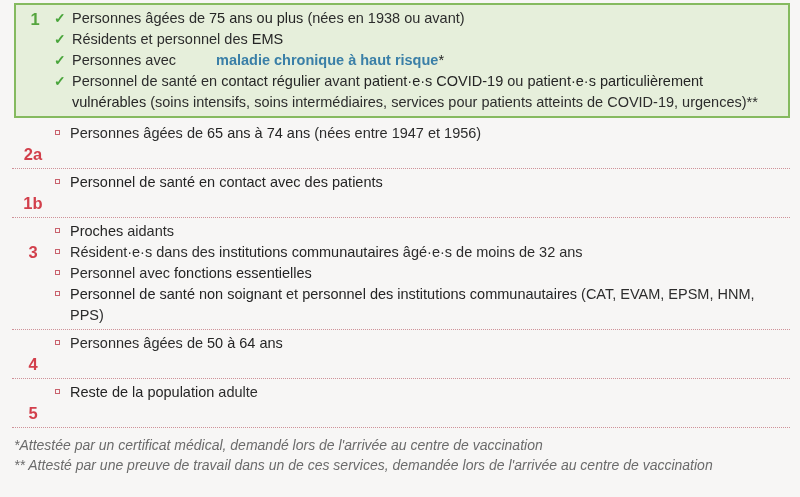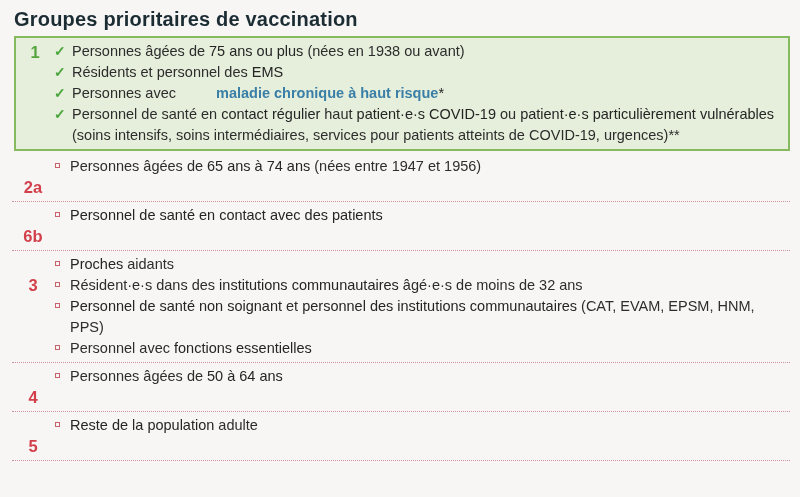--- a/index.html
+++ b/index.html
@@ -73,56 +73,55 @@
     color: #6b6b6b;
     font-size: 14px;
     line-height: 19.5px;
   }
   .footnote { display: block; }
 </style>
 </head>
 <body>
 
 <div class="page">
-  <h1 class="title">Groupes prioritaires de vaccination</h1>
 
   <div class="groups">
       <div class="group green">
         <div class="gnum green-num">1</div>
         <div class="gitems">
           <div class="item">
             <span class="bullet check">✓</span>
             <span class="txt"><span>Personnes âgées de </span><b>75 ans ou plus</b><span> (nées en 1938 ou avant)</span></span>
           </div>
           <div class="item">
             <span class="bullet check">✓</span>
             <span class="txt"><span>Résidents et personnel des </span><b>EMS</b></span>
           </div>
           <div class="item">
             <span class="bullet check">✓</span>
             <span class="txt"><span>Personnes avec </span><a class="lnk">maladie chronique à haut risque</a><b>*</b></span>
           </div>
           <div class="item">
             <span class="bullet check">✓</span>
-            <span class="txt"><span>Personnel de santé en </span><b>contact régulier</b><span> haut </span><b>patient·e·s COVID-19</b><span> ou </span><b>patient·e·s particulièrement vulnérables</b><span> (soins intensifs, soins intermédiaires, services pour patients atteints de COVID-19, urgences)**</span></span>
+            <span class="txt"><span>Personnel de santé en </span><b>contact régulier</b><span> avant </span><b>patient·e·s COVID-19</b><span> ou </span><b>patient·e·s particulièrement vulnérables</b><span> (soins intensifs, soins intermédiaires, services pour patients atteints de COVID-19, urgences)**</span></span>
           </div>
         </div>
       </div>
       <div class="group">
         <div class="gnum red-num">2a</div>
         <div class="gitems">
           <div class="item">
             <span class="bullet"><span class="sq"></span></span>
             <span class="txt"><span>Personnes âgées de </span><b>65 ans à 74 ans</b><span> (nées entre 1947 et 1956)</span></span>
           </div>
         </div>
       </div>
       <div class="divider"></div>
       <div class="group">
-        <div class="gnum red-num">6b</div>
+        <div class="gnum red-num">1b</div>
         <div class="gitems">
           <div class="item">
             <span class="bullet"><span class="sq"></span></span>
             <span class="txt"><b>Personnel de santé en contact avec des patients</b></span>
           </div>
         </div>
       </div>
       <div class="divider"></div>
       <div class="group">
         <div class="gnum red-num">3</div>
@@ -130,25 +129,25 @@
           <div class="item">
             <span class="bullet"><span class="sq"></span></span>
             <span class="txt"><b>Proches</b><span> aidants</span></span>
           </div>
           <div class="item">
             <span class="bullet"><span class="sq"></span></span>
             <span class="txt"><span>Résident·e·s dans des </span><b>institutions communautaires</b><span> âgé·e·s de moins de 32 ans</span></span>
           </div>
           <div class="item">
             <span class="bullet"><span class="sq"></span></span>
-            <span class="txt"><b>Personnel de santé non soignant</b><span> et </span><b>personnel des institutions communautaires</b><span> (CAT, EVAM, EPSM, HNM, PPS)</span></span>
+            <span class="txt"><span>Personnel avec </span><b>fonctions essentielles</b></span>
           </div>
           <div class="item">
             <span class="bullet"><span class="sq"></span></span>
-            <span class="txt"><span>Personnel avec </span><b>fonctions essentielles</b></span>
+            <span class="txt"><b>Personnel de santé non soignant</b><span> et </span><b>personnel des institutions communautaires</b><span> (CAT, EVAM, EPSM, HNM, PPS)</span></span>
           </div>
         </div>
       </div>
       <div class="divider"></div>
       <div class="group">
         <div class="gnum red-num">4</div>
         <div class="gitems">
           <div class="item">
             <span class="bullet"><span class="sq"></span></span>
             <span class="txt"><span>Personnes âgées de </span><b>50 à 64 ans</b></span>
@@ -161,13 +160,17 @@
         <div class="gitems">
           <div class="item">
             <span class="bullet"><span class="sq"></span></span>
             <span class="txt"><b>Reste de la population</b><span> adulte</span></span>
           </div>
         </div>
       </div>
       <div class="divider"></div>
     </div>
 
+  <div class="footnotes">
+    <span class="footnote">*Attestée par un certificat médical, demandé lors de l'arrivée au centre de vaccination</span>
+    <span class="footnote">** Attesté par une preuve de travail dans un de ces services, demandée lors de l'arrivée au centre de vaccination</span>
+  </div>
 </div>
 
 </body></html>

